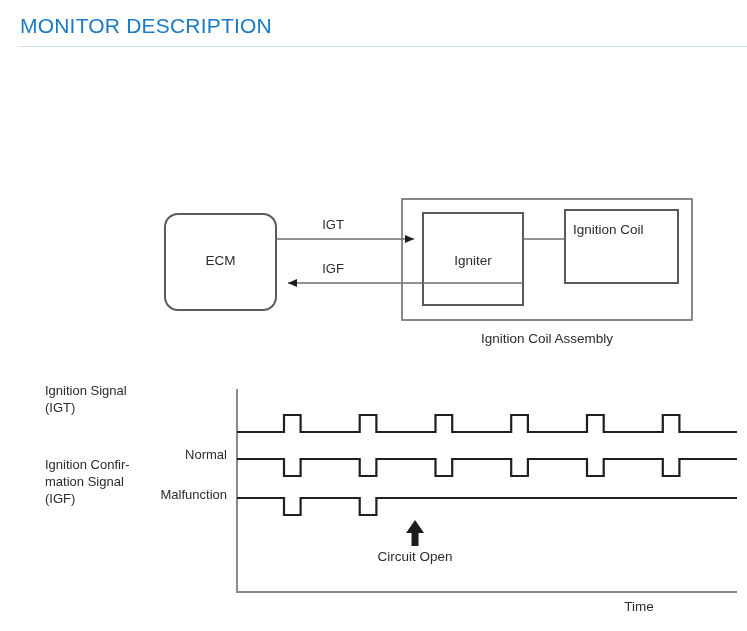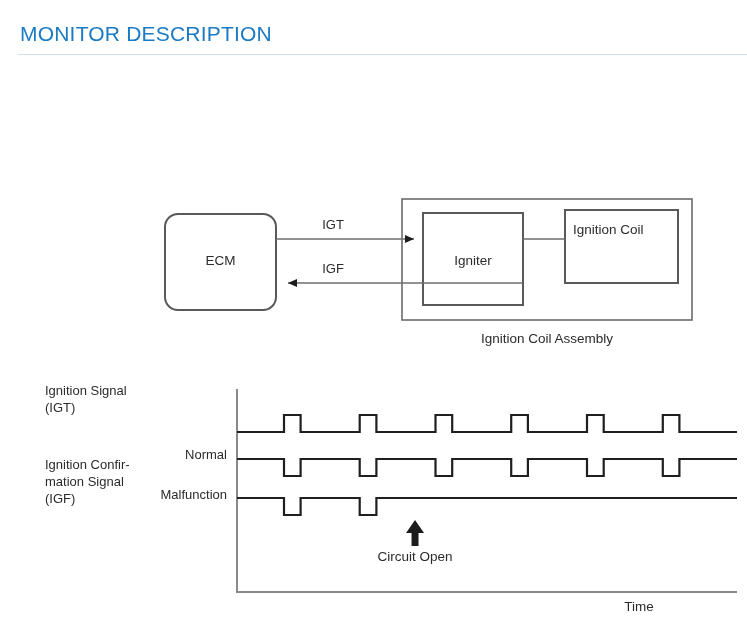--- a/index.html
+++ b/index.html
@@ -13,21 +13,21 @@
     height: 631px;
     position: relative;
     font-family: "Liberation Sans", sans-serif;
     overflow: hidden;
   }
 
   
   #page-header {
     position: absolute;
     left: 0;
-    top: 16px;
+    top: 8px;
     width: 747px;
     height: 44px;
   }
   #page-title {
     position: absolute;
     left: 20px;
     top: 6px;
     font-size: 21px;
     font-weight: 400;
     letter-spacing: 0.2px;

